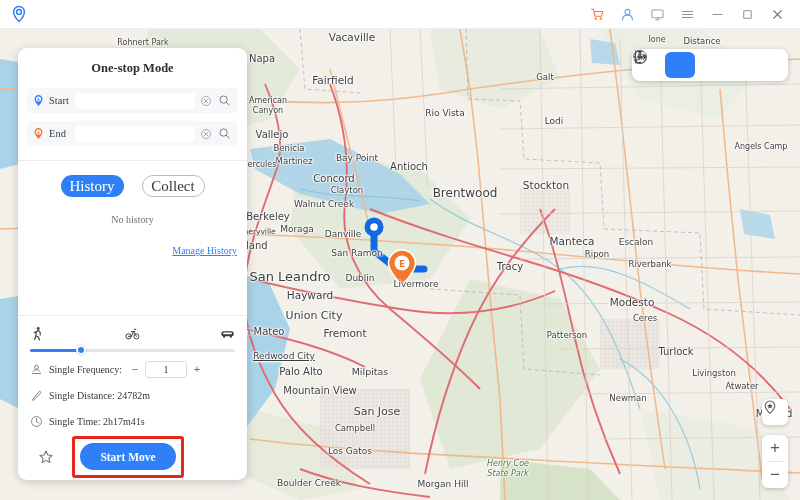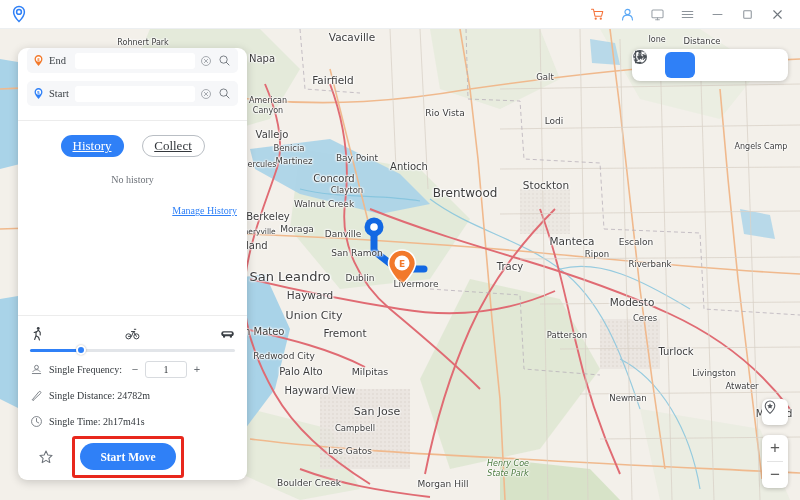--- a/index.html
+++ b/index.html
@@ -104,22 +104,22 @@
     justify-content: center; margin-left: 2px; cursor: pointer;
   }
 
   .panel-div { height: 1px; background: #ececec; margin: 6px 0 0 0; }
 
   .tab-row {
     display: flex; justify-content: center; gap: 18px; margin-top: 14px;
   }
   .tab {
     width: 63px; height: 22px; border-radius: 11px; display: flex;
-    align-items: center; justify-content: center; font-size: 13px;
-    cursor: pointer; font-family: "Liberation Serif", serif; text-decoration: underline;
+    align-items: center; justify-content: center; font-size: 15px;
+    cursor: pointer; font-family: "Liberation Serif", serif;
   }
   .tab.on { background: #2f80f7; color: #fff; }
   .tab.off { border: 1px solid #b9bec4; color: #34383d; background: #fff; }
 
   .no-history {
     text-align: center; font-size: 10px; color: #6d7279; margin-top: 17px;
     font-family: "Liberation Serif", serif;
   }
   .manage-link {
     text-align: right; font-size: 10px; color: #2f80f7; margin: 20px 10px 0 0;
@@ -326,25 +326,25 @@
         <div class="map-label" style="left: 510px; top: 237px; font-size: 10px;">Tracy</div>
         <div class="map-label" style="left: 597px; top: 225px; font-size: 8.5px;">Ripon</div>
         <div class="map-label" style="left: 650px; top: 235px; font-size: 8.5px;">Riverbank</div>
         <div class="map-label" style="left: 310px; top: 266px; font-size: 10.5px;">Hayward</div>
         <div class="map-label" style="left: 632px; top: 273px; font-size: 10.5px;">Modesto</div>
         <div class="map-label" style="left: 314px; top: 286px; font-size: 11px;">Union City</div>
         <div class="map-label" style="left: 645px; top: 289px; font-size: 8.5px;">Ceres</div>
         <div class="map-label" style="left: 258px; top: 302px; font-size: 10px;">San Mateo</div>
         <div class="map-label" style="left: 345px; top: 304px; font-size: 10.5px;">Fremont</div>
         <div class="map-label" style="left: 567px; top: 306px; font-size: 8.5px;">Patterson</div>
-        <div class="map-label" style="left: 284px; top: 327px; font-size: 9px;">Redwood City</div>
+        <div class="map-label" style="left: 284px; top: 327px; font-size: 9px; text-decoration: underline;">Redwood City</div>
         <div class="map-label" style="left: 293px; top: 342px; font-size: 10px; padding-left: 16px;">Palo Alto</div>
         <div class="map-label" style="left: 370px; top: 342px; font-size: 9.5px;">Milpitas</div>
         <div class="map-label" style="left: 676px; top: 322px; font-size: 10px;">Turlock</div>
-        <div class="map-label" style="left: 320px; top: 361px; font-size: 10px;">Hayward View</div>
+        <div class="map-label" style="left: 320px; top: 361px; font-size: 10px;">Mountain View</div>
         <div class="map-label" style="left: 714px; top: 344px; font-size: 8.5px;">Livingston</div>
         <div class="map-label" style="left: 628px; top: 369px; font-size: 8.5px;">Newman</div>
         <div class="map-label" style="left: 742px; top: 357px; font-size: 8.5px;">Atwater</div>
         <div class="map-label" style="left: 377px; top: 382px; font-size: 11px;">San Jose</div>
         <div class="map-label" style="left: 774px; top: 384px; font-size: 10px;">Merced</div>
         <div class="map-label" style="left: 355px; top: 399px; font-size: 8.5px;">Campbell</div>
         <div class="map-label" style="left: 350px; top: 422px; font-size: 9px;">Los Gatos</div>
         <div class="map-label park" style="left: 508px; top: 434px; font-size: 8px;">Henry Coe</div>
         <div class="map-label park" style="left: 508px; top: 444px; font-size: 8px;">State Park</div>
         <div class="map-label" style="left: 309px; top: 454px; font-size: 9px;">Boulder Creek</div>
@@ -447,20 +447,44 @@
     </div>
     <div class="tb-btn" style="margin-right:8px;">
       <svg width="15" height="15" viewBox="0 0 20 20">
         <path d="M5 5 L15 15 M15 5 L5 15" stroke="#6f767d" stroke-width="1.5" stroke-linecap="round"></path>
       </svg>
     </div>
   </div>
 
   <div class="panel">
 
+    <div class="panel-title">One-stop Mode</div>
+
+    <div class="field-row">
+      <svg class="pin-ic" viewBox="0 0 20 20">
+        <path d="M10 1.6 C13.4 1.6 16.1 4.3 16.1 7.7 C16.1 12.3 10 18.4 10 18.4
+                 C10 18.4 3.9 12.3 3.9 7.7 C3.9 4.3 6.6 1.6 10 1.6 Z" fill="#2f80f7"></path>
+        <circle cx="10" cy="7.7" r="4" fill="#ffffff"></circle>
+        <text x="10" y="10.6" font-size="6" fill="#2f80f7" text-anchor="middle" font-family="DejaVu Sans, sans-serif" font-weight="bold">S</text>
+      </svg>
+      <div class="field-label">Start</div>
+      <input class="field-input" type="text" value="" placeholder="" style="">
+      <div class="field-btn">
+        <svg width="12" height="12" viewBox="0 0 20 20">
+          <circle cx="10" cy="10" r="7.5" fill="none" stroke="#888e95" stroke-width="1.2"></circle>
+          <path d="M7.2 7.2 L12.8 12.8 M12.8 7.2 L7.2 12.8" stroke="#888e95" stroke-width="1.2" stroke-linecap="round"></path>
+        </svg>
+      </div>
+      <div class="field-btn">
+        <svg width="13" height="13" viewBox="0 0 20 20">
+          <circle cx="8.6" cy="8.6" r="5.6" fill="none" stroke="#666c73" stroke-width="1.3"></circle>
+          <path d="M12.8 12.8 L17 17" stroke="#666c73" stroke-width="1.4" stroke-linecap="round"></path>
+        </svg>
+      </div>
+    </div>
 
     <div class="field-row">
       <svg class="pin-ic" viewBox="0 0 20 20">
         <path d="M10 1.6 C13.4 1.6 16.1 4.3 16.1 7.7 C16.1 12.3 10 18.4 10 18.4
                  C10 18.4 3.9 12.3 3.9 7.7 C3.9 4.3 6.6 1.6 10 1.6 Z" fill="#f2792b"></path>
         <circle cx="10" cy="7.7" r="4" fill="#ffffff"></circle>
         <text x="10" y="10.6" font-size="6" fill="#f2792b" text-anchor="middle" font-family="DejaVu Sans, sans-serif" font-weight="bold">E</text>
       </svg>
       <div class="field-label">End</div>
       <input class="field-input" type="text" value="" placeholder="" style="">
@@ -471,43 +495,20 @@
         </svg>
       </div>
       <div class="field-btn">
         <svg width="13" height="13" viewBox="0 0 20 20">
           <circle cx="8.6" cy="8.6" r="5.6" fill="none" stroke="#666c73" stroke-width="1.3"></circle>
           <path d="M12.8 12.8 L17 17" stroke="#666c73" stroke-width="1.4" stroke-linecap="round"></path>
         </svg>
       </div>
     </div>
 
-    <div class="field-row">
-      <svg class="pin-ic" viewBox="0 0 20 20">
-        <path d="M10 1.6 C13.4 1.6 16.1 4.3 16.1 7.7 C16.1 12.3 10 18.4 10 18.4
-                 C10 18.4 3.9 12.3 3.9 7.7 C3.9 4.3 6.6 1.6 10 1.6 Z" fill="#2f80f7"></path>
-        <circle cx="10" cy="7.7" r="4" fill="#ffffff"></circle>
-        <text x="10" y="10.6" font-size="6" fill="#2f80f7" text-anchor="middle" font-family="DejaVu Sans, sans-serif" font-weight="bold">S</text>
-      </svg>
-      <div class="field-label">Start</div>
-      <input class="field-input" type="text" value="" placeholder="" style="">
-      <div class="field-btn">
-        <svg width="12" height="12" viewBox="0 0 20 20">
-          <circle cx="10" cy="10" r="7.5" fill="none" stroke="#888e95" stroke-width="1.2"></circle>
-          <path d="M7.2 7.2 L12.8 12.8 M12.8 7.2 L7.2 12.8" stroke="#888e95" stroke-width="1.2" stroke-linecap="round"></path>
-        </svg>
-      </div>
-      <div class="field-btn">
-        <svg width="13" height="13" viewBox="0 0 20 20">
-          <circle cx="8.6" cy="8.6" r="5.6" fill="none" stroke="#666c73" stroke-width="1.3"></circle>
-          <path d="M12.8 12.8 L17 17" stroke="#666c73" stroke-width="1.4" stroke-linecap="round"></path>
-        </svg>
-      </div>
-    </div>
-
     <div class="panel-div"></div>
 
     <div class="tab-row">
       <div class="tab on">History</div>
       <div class="tab off">Collect</div>
     </div>
 
     <div class="no-history">No history</div>
     <div class="manage-link">Manage History</div>
 

